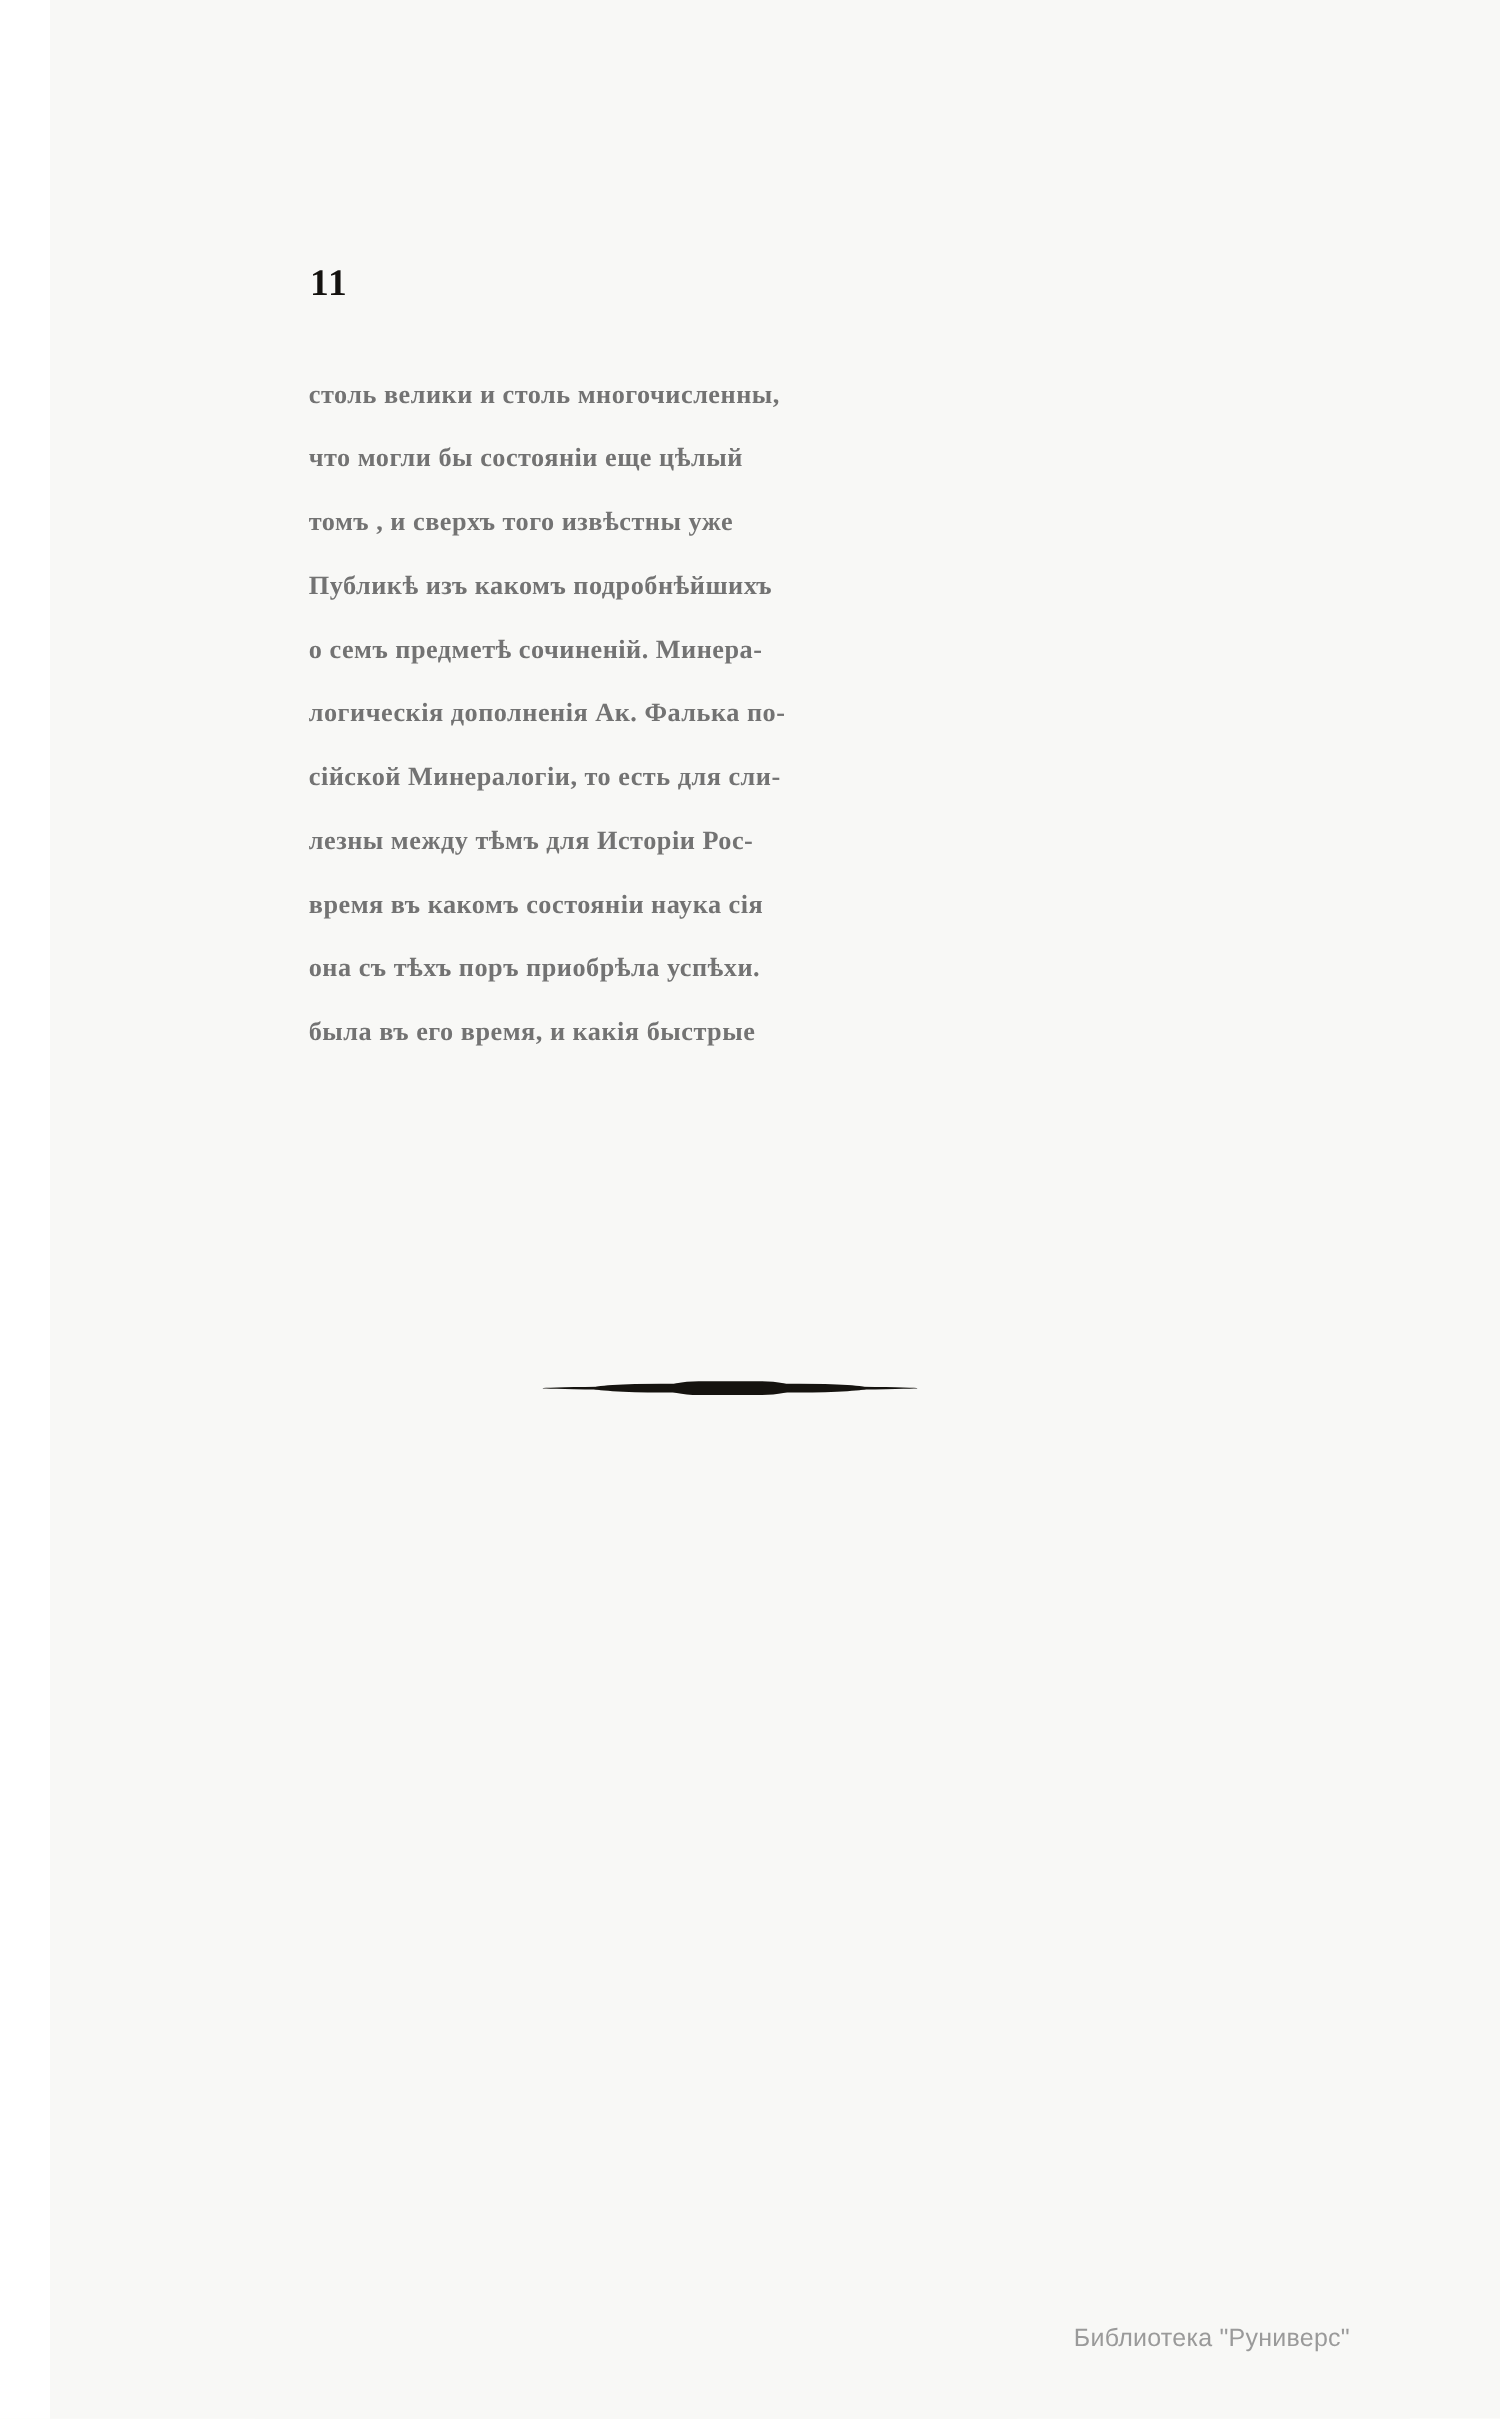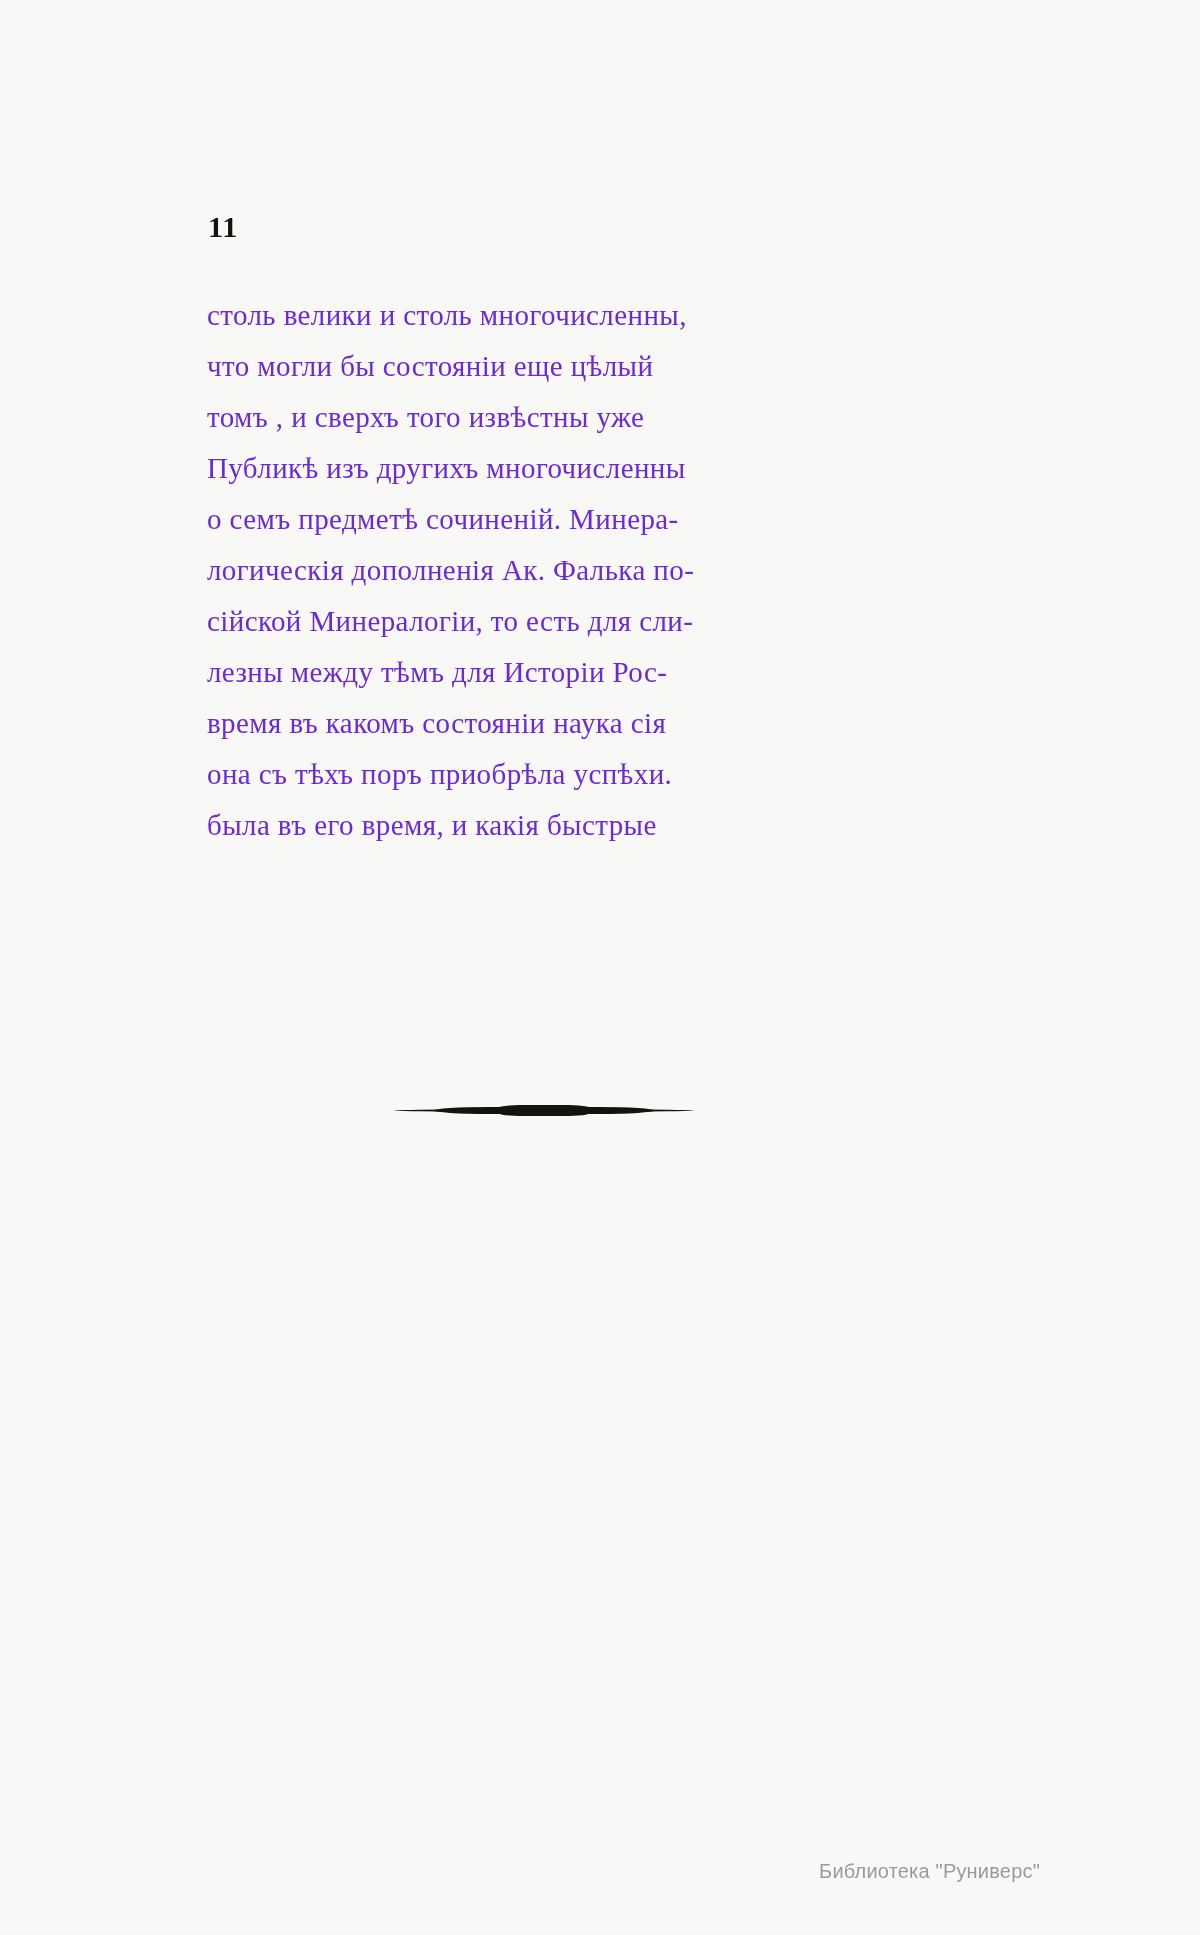--- a/index.html
+++ b/index.html
@@ -12,20 +12,21 @@
     background: #ffffff;
     font-family: "Liberation Serif", serif;
     overflow: hidden;
   }
   .page {
     position: relative;
     width: 1088px;
     height: 1935px;
     background: #f7f7f5;
     box-sizing: border-box;
+    margin-left: 40px;
   }
   
   .paper {
     position: absolute;
     left: 0;
     top: 0;
     width: 1200px;
     height: 1935px;
     background: #f8f8f6;
   }
@@ -38,25 +39,25 @@
     font-weight: 700;
     color: #14120f;
     letter-spacing: 1px;
   }
   .body-text {
     position: absolute;
     left: 207px;
     top: 290px;
     width: 800px;
     font-family: "Liberation Serif", serif;
-    font-size: 29px;
+    font-size: 21px;
     line-height: 51px;
-    color: #6d28d9;
+    color: #737373;
     text-align: justify;
-    font-weight: 400;
+    font-weight: 700;
     letter-spacing: 0.4px;
   }
   .body-text .line {
     display: block;
     white-space: nowrap;
   }
   .body-text .line.last {
     letter-spacing: 0.4px;
   }
   
@@ -107,21 +108,21 @@
 
 <div class="page">
   <div class="paper"></div>
 
   <div class="page-number">11</div>
 
   <div class="body-text">
     <span class="line">столь велики и столь многочисленны,</span>
     <span class="line">что могли бы состояніи еще цѣлый</span>
     <span class="line">томъ , и сверхъ того извѣстны уже</span>
-    <span class="line">Публикѣ изъ другихъ многочисленны</span>
+    <span class="line">Публикѣ изъ какомъ подробнѣйшихъ</span>
     <span class="line">о семъ предметѣ сочиненій. Минера-</span>
     <span class="line">логическія дополненія Ак. Фалька по-</span>
     <span class="line">сійской Минералогіи, то есть для сли-</span>
     <span class="line">лезны между тѣмъ для Исторіи Рос-</span>
     <span class="line">время въ какомъ состояніи наука сія</span>
     <span class="line last">она съ тѣхъ поръ приобрѣла успѣхи.</span>
     <span class="line">была въ его время, и какія быстрые</span>
   </div>
 
   <div class="divider">

